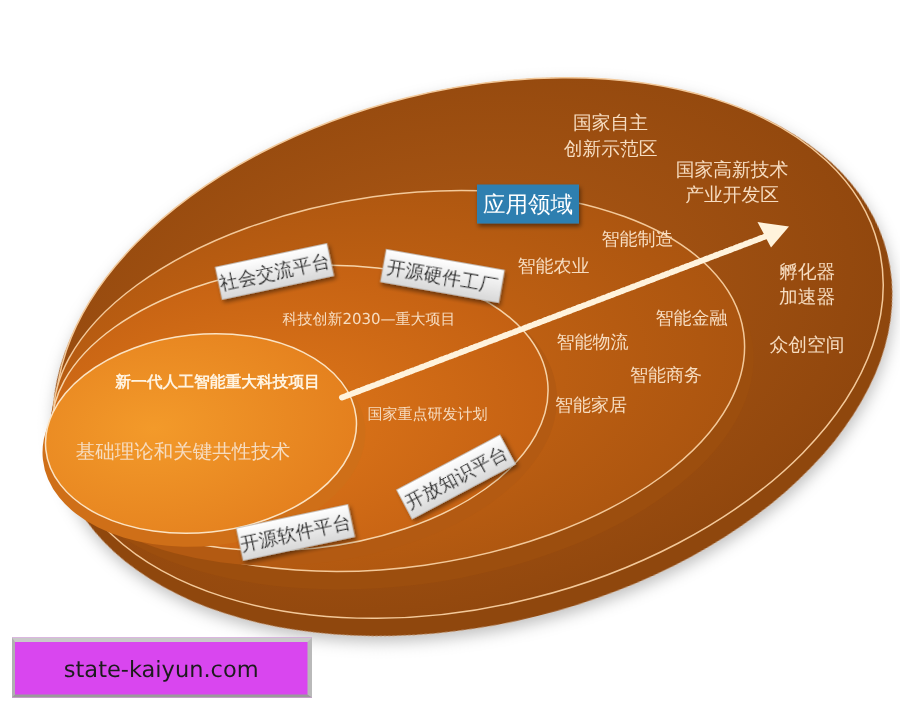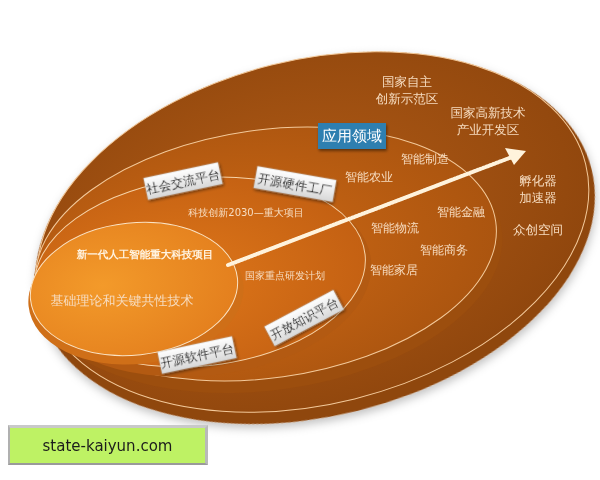--- a/index.html
+++ b/index.html
@@ -5,21 +5,21 @@
     html, body { margin: 0; padding: 0; background: #ffffff; }
     body { width: 600px; height: 480px; position: relative; overflow: hidden;
            font-family: "DejaVu Sans", "Liberation Sans", sans-serif; }
     #diagram { position: absolute; left: 0; top: 0; width: 600px; height: 480px; }
     .lbl { fill: #f6dcc0; font-family: "DejaVu Sans", sans-serif; }
     .lbl-bold { fill: #fff3e0; font-weight: bold; font-family: "DejaVu Sans", sans-serif; }
     .tag-text { fill: #2a2a2a; font-family: "DejaVu Sans", sans-serif; font-size: 12.5px; }
     .app-text { fill: #ffffff; font-family: "DejaVu Sans", sans-serif; font-size: 15px; }
     .watermark {
       position: absolute; left: 8px; top: 425px; width: 200px; height: 40px;
-      background: #bef264; border-top: 3px solid #c9c9c9; border-right: 3px solid #b9b9b9;
+      background: #d946ef; border-top: 3px solid #c9c9c9; border-right: 3px solid #b9b9b9;
       border-bottom: 2px solid #9a9a9a; border-left: 2px solid #b0b0b0;
       box-sizing: border-box; display: flex; align-items: center; justify-content: center;
       color: #1c1c1c; font-family: "DejaVu Sans", sans-serif; font-size: 15px;
     }
   </style>
 </head>
 <body>
 
 <svg id="diagram" viewBox="0 0 600 480" xmlns="http://www.w3.org/2000/svg">
   <defs>

